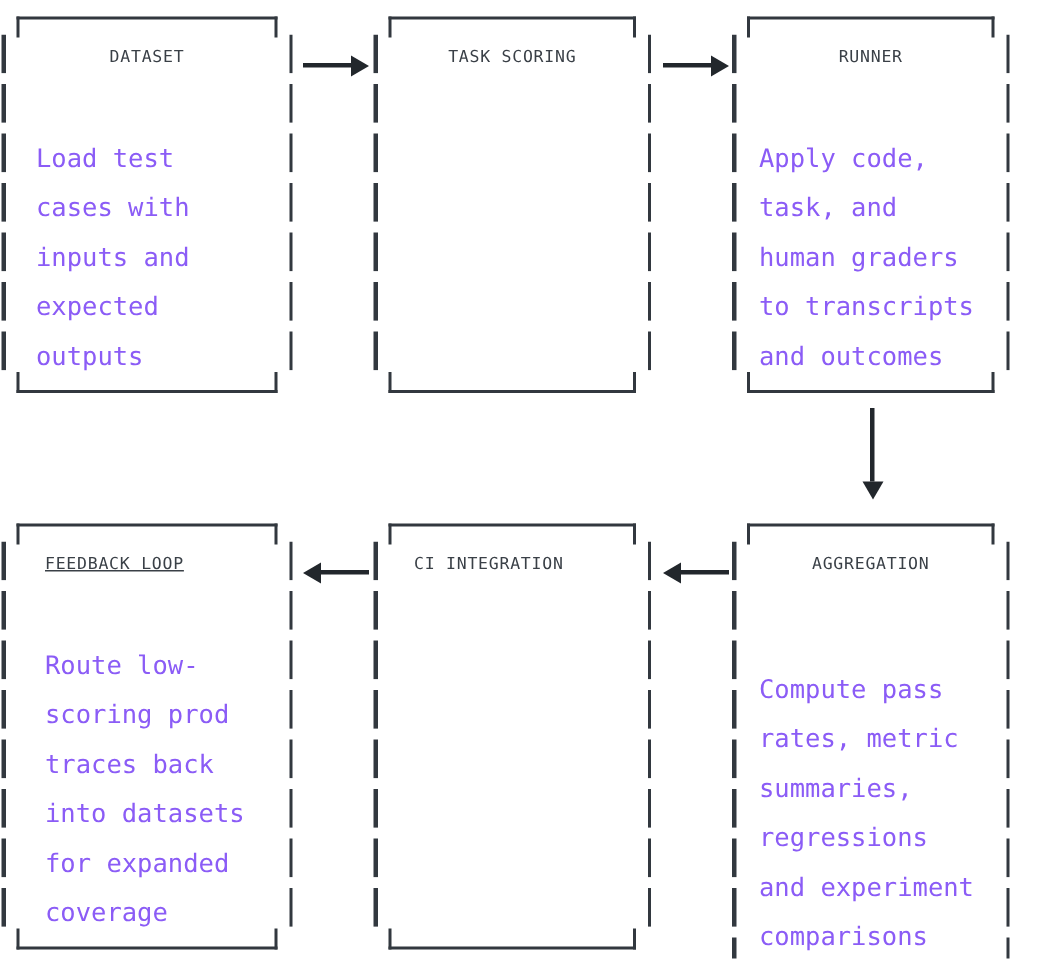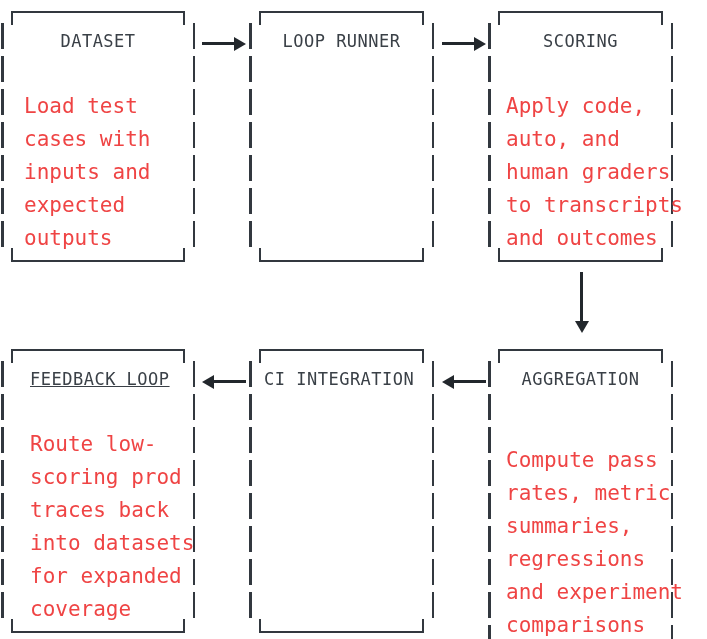--- a/index.html
+++ b/index.html
@@ -66,38 +66,38 @@
   }
   .rail.left  { left: -10px; }
   .rail.right { right: -10px; }
 
   .node-title {
     position: absolute;
     left: 0;
     width: 100%;
     top: 20px;
     text-align: center;
-    font-size: 17px;
+    font-size: 11px;
     letter-spacing: 0.5px;
     white-space: nowrap;
     color: #3a4047;
   }
   .node-title.wide {
     text-align: left;
     padding-left: 2px;
   }
 
   .node-body {
     position: absolute;
     left: 0;
     width: 100%;
-    font-size: 21px;
+    font-size: 17px;
     line-height: 33px;
     white-space: pre;
-    color: #ef4444;
+    color: #8b5cf6;
   }
 
   
   .arrow-h {
     position: absolute;
     height: 16px;
   }
   .arrow-h .shaft {
     position: absolute;
     top: 7px;
@@ -157,36 +157,36 @@
   <div class="arrow-h right" style="left:202px; top:35px; width:44px;">
     <div class="shaft"></div>
     <div class="head"></div>
   </div>
 
   <div class="node" style="left:259px; top:11px; width:165px; height:251px;">
     <div class="bracket top"></div>
     <div class="bracket bottom"></div>
     <div class="rail left"></div>
     <div class="rail right"></div>
-    <div class="node-title">LOOP RUNNER</div>
+    <div class="node-title">TASK SCORING</div>
   </div>
 
   <div class="arrow-h right" style="left:442px; top:35px; width:44px;">
     <div class="shaft"></div>
     <div class="head"></div>
   </div>
 
   <div class="node" style="left:498px; top:11px; width:165px; height:251px;">
     <div class="bracket top"></div>
     <div class="bracket bottom"></div>
     <div class="rail left"></div>
     <div class="rail right"></div>
-    <div class="node-title">SCORING</div>
+    <div class="node-title">RUNNER</div>
     <div class="node-body" style="top:79px; padding-left:8px;">Apply code,
-auto, and
+task, and
 human graders
 to transcripts
 and outcomes</div>
   </div>
 
   <div class="arrow-v" style="left:573px; top:272px; height:61px;">
     <div class="shaft"></div>
     <div class="head"></div>
   </div>
 
@@ -207,21 +207,21 @@
   <div class="arrow-h left" style="left:202px; top:373px; width:44px;">
     <div class="shaft"></div>
     <div class="head"></div>
   </div>
 
   <div class="node" style="left:259px; top:349px; width:165px; height:284px;">
     <div class="bracket top"></div>
     <div class="bracket bottom"></div>
     <div class="rail left"></div>
     <div class="rail right"></div>
-    <div class="node-title wide" style="padding-left:5px;">CI INTEGRATION</div>
+    <div class="node-title wide" style="padding-left:5px;margin-left:12px;">CI INTEGRATION</div>
   </div>
 
   <div class="arrow-h left" style="left:442px; top:373px; width:44px;">
     <div class="shaft"></div>
     <div class="head"></div>
   </div>
 
   <div class="node" style="left:498px; top:349px; width:165px; height:352px;">
     <div class="bracket top"></div>
     <div class="bracket bottom"></div>

